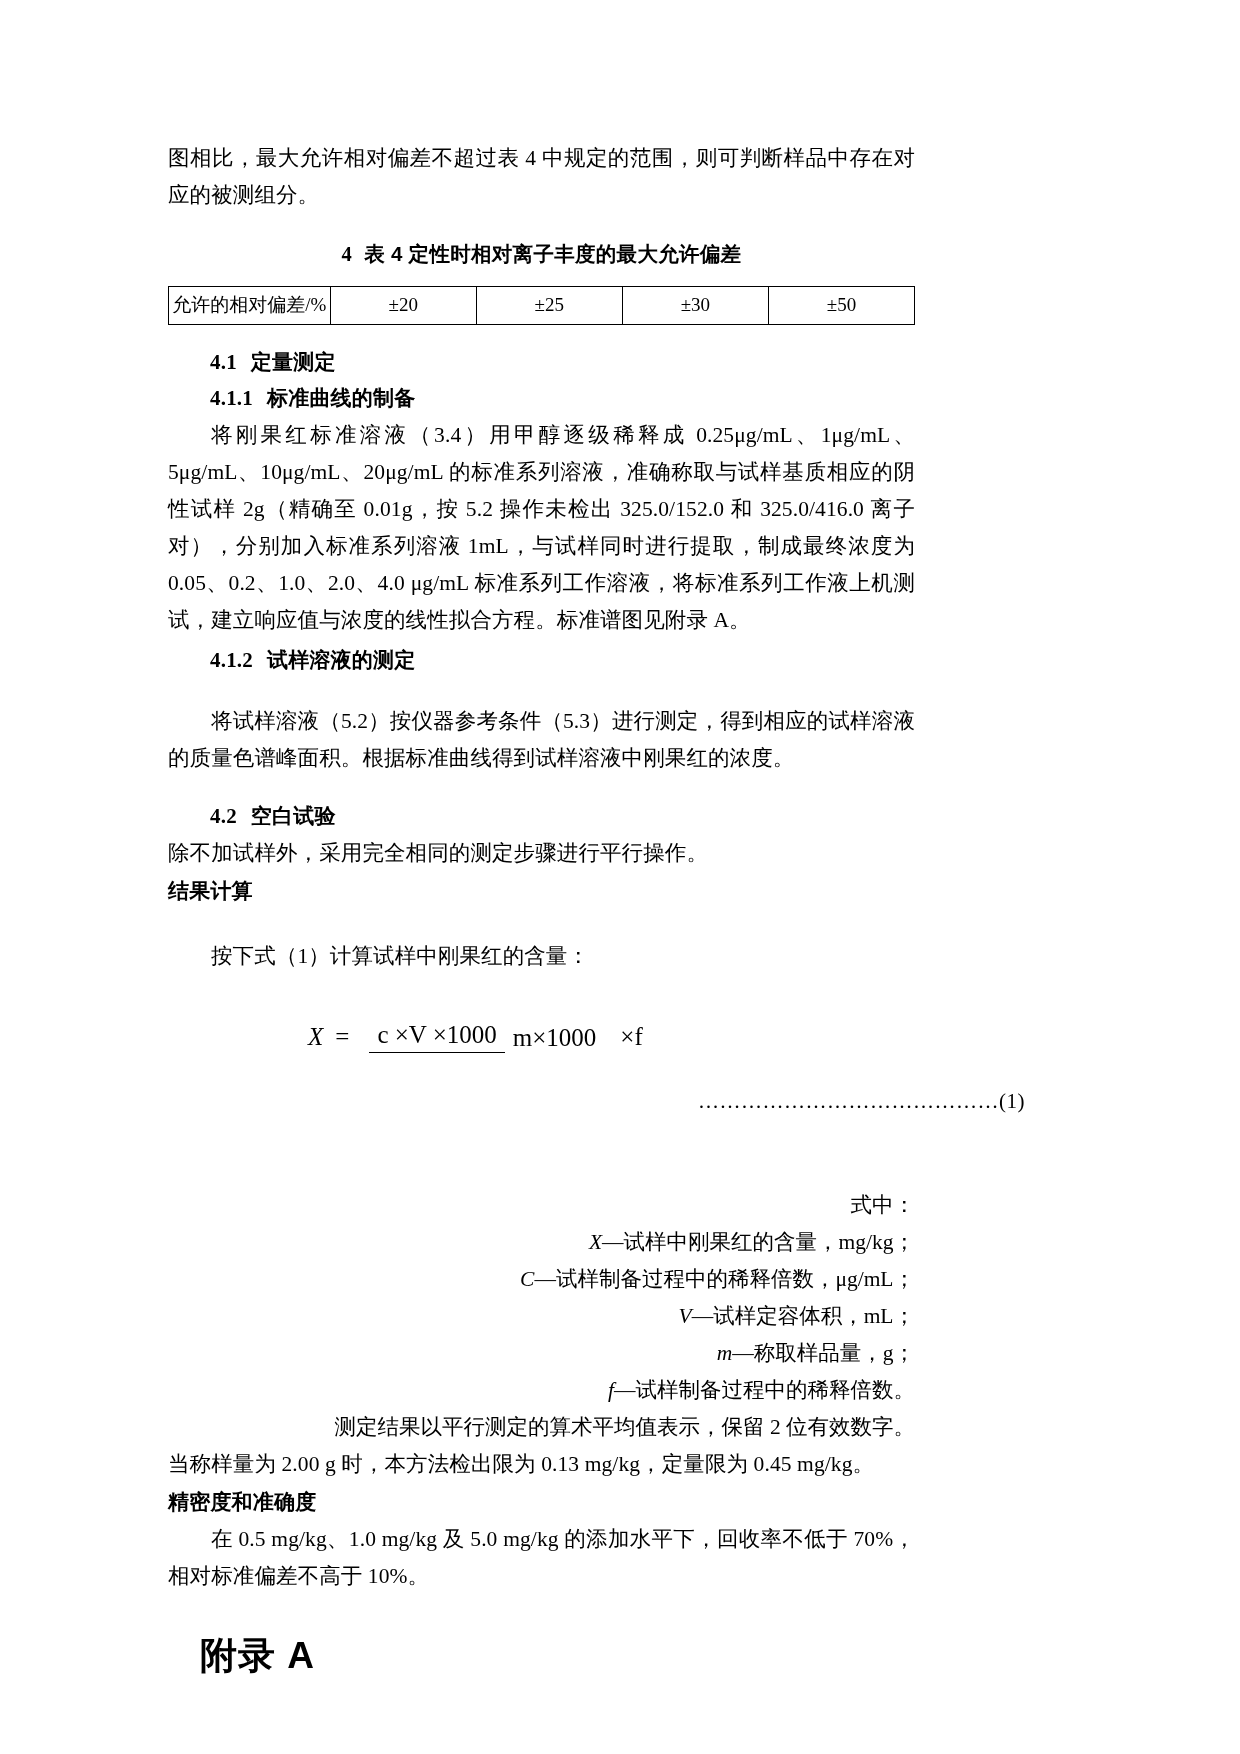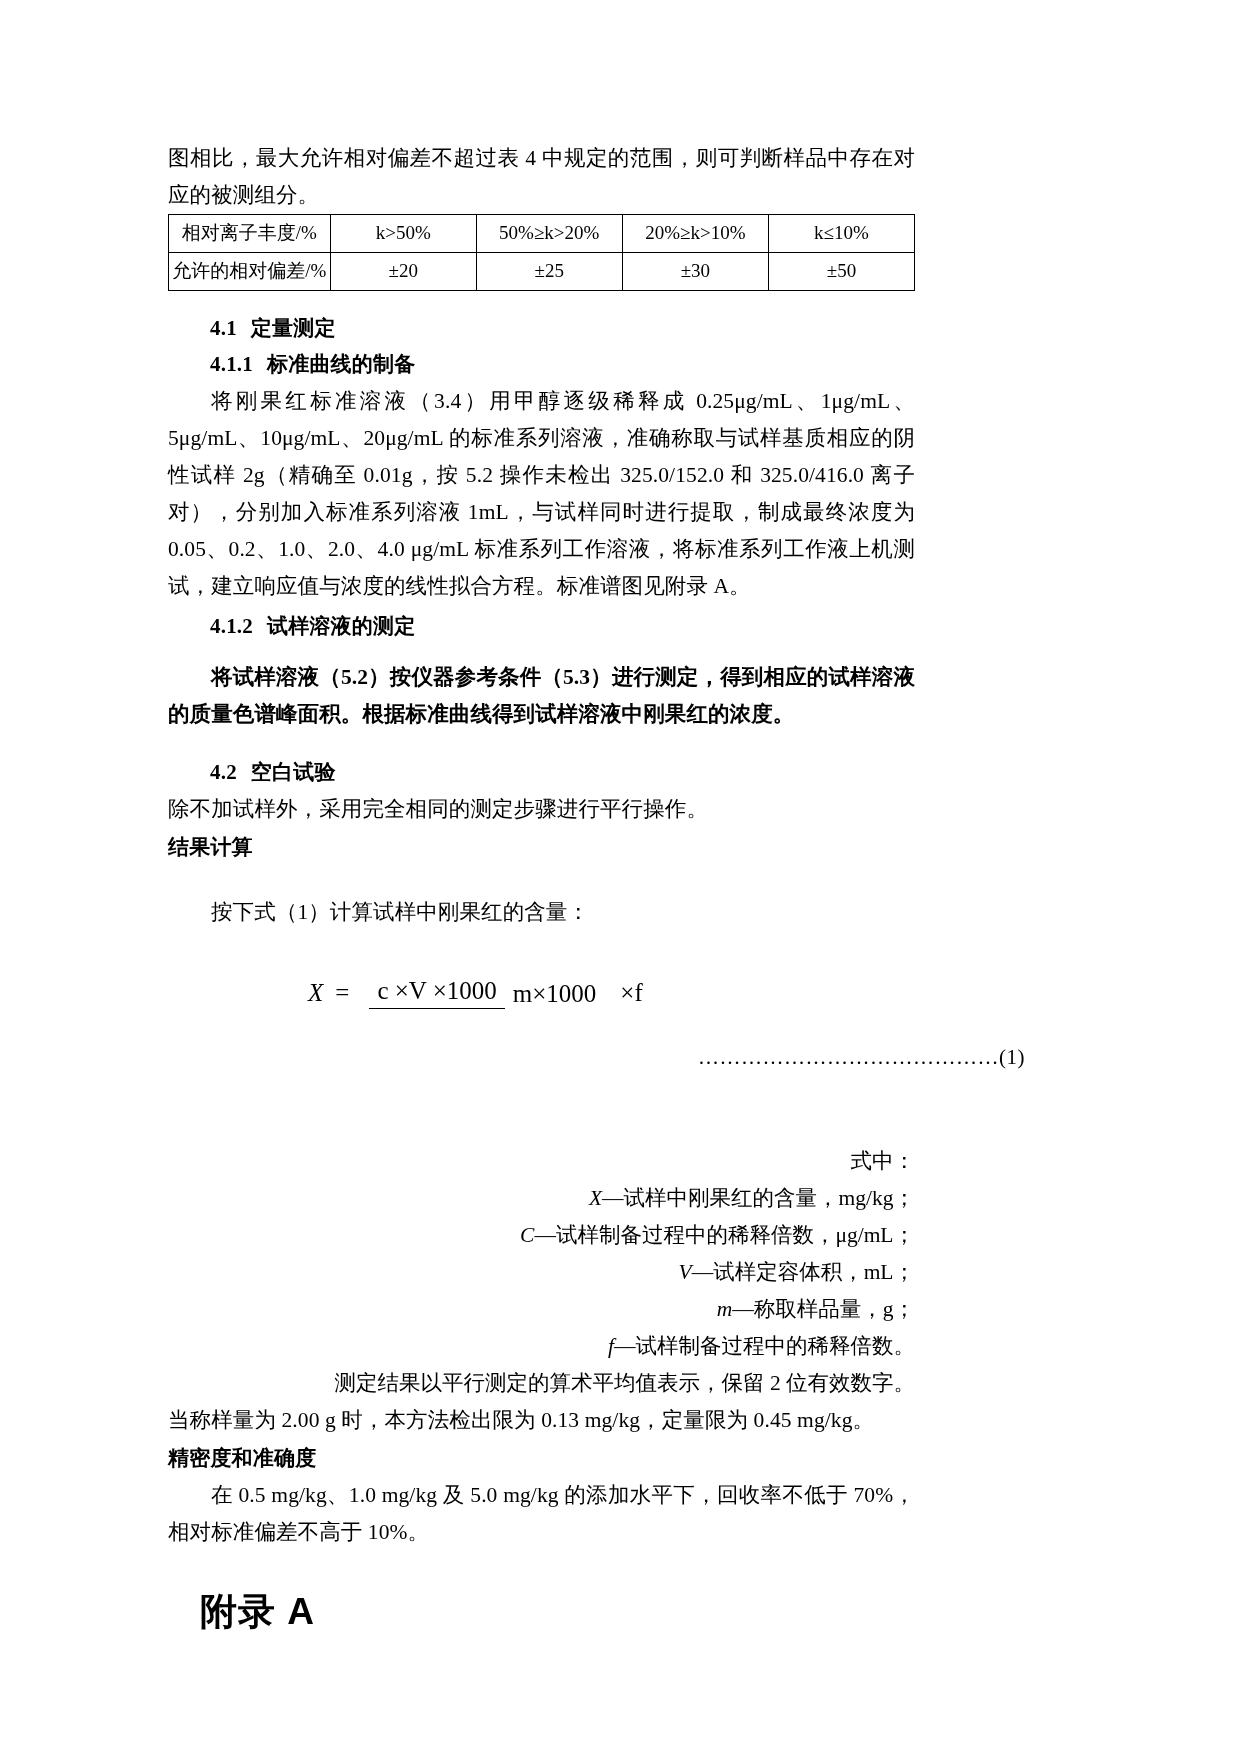--- a/index.html
+++ b/index.html
@@ -170,30 +170,26 @@
     letter-spacing: 1px;
   }
 </style>
 </head>
 <body>
 
 <div class="page">
 
   <p class="para">图相比，最大允许相对偏差不超过表 4 中规定的范围，则可判断样品中存在对应的被测组分。</p>
 
+  <div class="table-caption">
+    <span class="capnum">4</span><span>表 4 定性时相对离子丰度的最大允许偏差</span>
+  </div>
 
   <table class="data">
     <tbody>
-      <tr>
-        <td class="label">相对离子丰度/%</td>
-        <td>k&gt;50%</td>
-        <td>50%≥k&gt;20%</td>
-        <td>20%≥k&gt;10%</td>
-        <td>k≤10%</td>
-      </tr>
       <tr>
         <td class="label">允许的相对偏差/%</td>
         <td>±20</td>
         <td>±25</td>
         <td>±30</td>
         <td>±50</td>
       </tr>
     </tbody>
   </table>
 
@@ -202,21 +198,21 @@
   </h3>
 
   <h4 class="subsec">
     <span class="num">4.1.1</span><span>标准曲线的制备</span>
   </h4>
   <p class="para indent">将刚果红标准溶液（3.4）用甲醇逐级稀释成 0.25μg/mL、1μg/mL、5μg/mL、10μg/mL、20μg/mL 的标准系列溶液，准确称取与试样基质相应的阴性试样 2g（精确至 0.01g，按 5.2 操作未检出 325.0/152.0 和 325.0/416.0 离子对），分别加入标准系列溶液 1mL，与试样同时进行提取，制成最终浓度为 0.05、0.2、1.0、2.0、4.0 μg/mL 标准系列工作溶液，将标准系列工作液上机测试，建立响应值与浓度的线性拟合方程。标准谱图见附录 A。</p>
 
   <h4 class="subsec">
     <span class="num">4.1.2</span><span>试样溶液的测定</span>
   </h4>
-  <p class="para indent" style="margin-top:18px;font-weight:bold;">将试样溶液（5.2）按仪器参考条件（5.3）进行测定，得到相应的试样溶液的质量色谱峰面积。根据标准曲线得到试样溶液中刚果红的浓度。</p>
+  <p class="para indent" style="margin-top:28px;">将试样溶液（5.2）按仪器参考条件（5.3）进行测定，得到相应的试样溶液的质量色谱峰面积。根据标准曲线得到试样溶液中刚果红的浓度。</p>
 
   <h4 class="subsec" style="margin-top:24px;">
     <span class="num">4.2</span><span>空白试验</span>
   </h4>
   <p class="para">除不加试样外，采用完全相同的测定步骤进行平行操作。</p>
 
   <h4 class="plain">结果计算</h4>
 
   <p class="para indent" style="margin-top:30px;">按下式（1）计算试样中刚果红的含量：</p>
 

